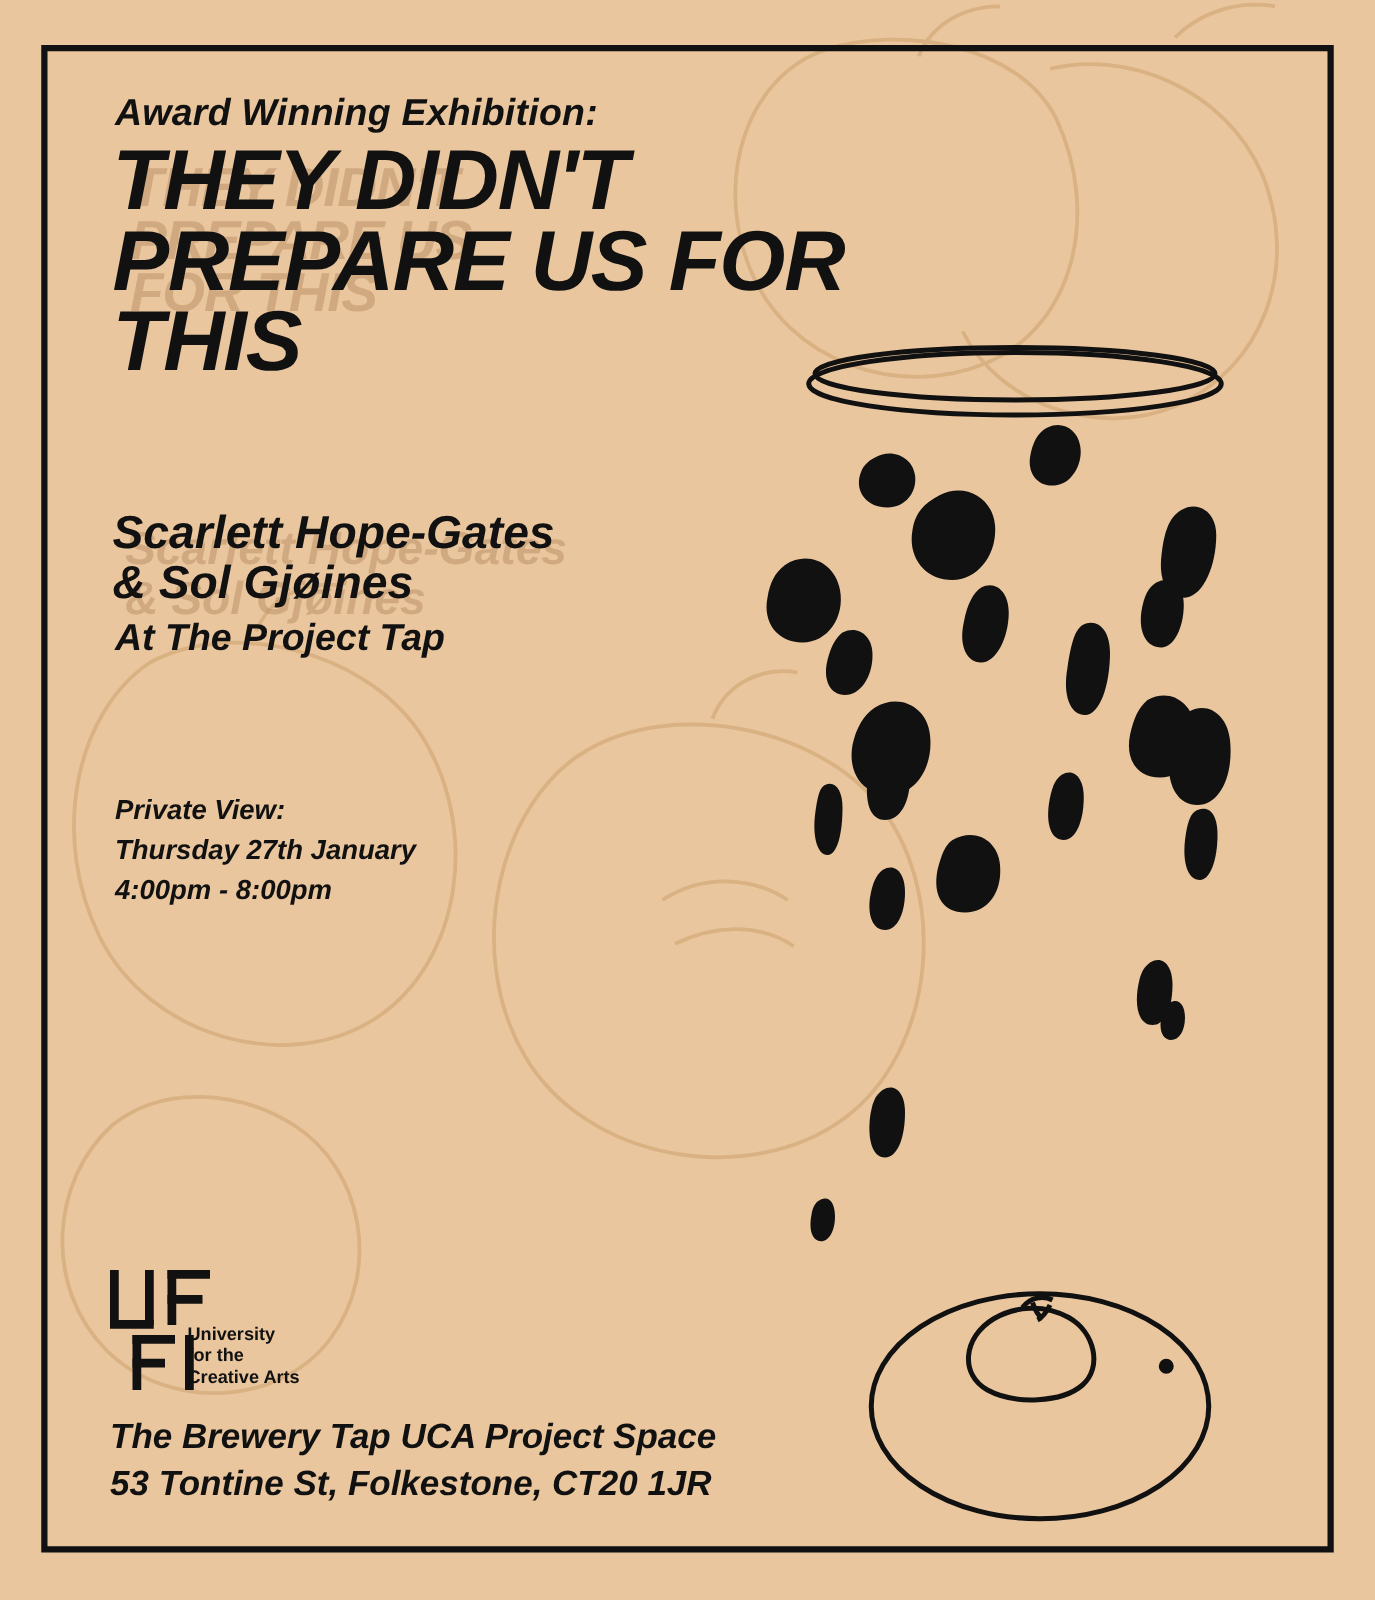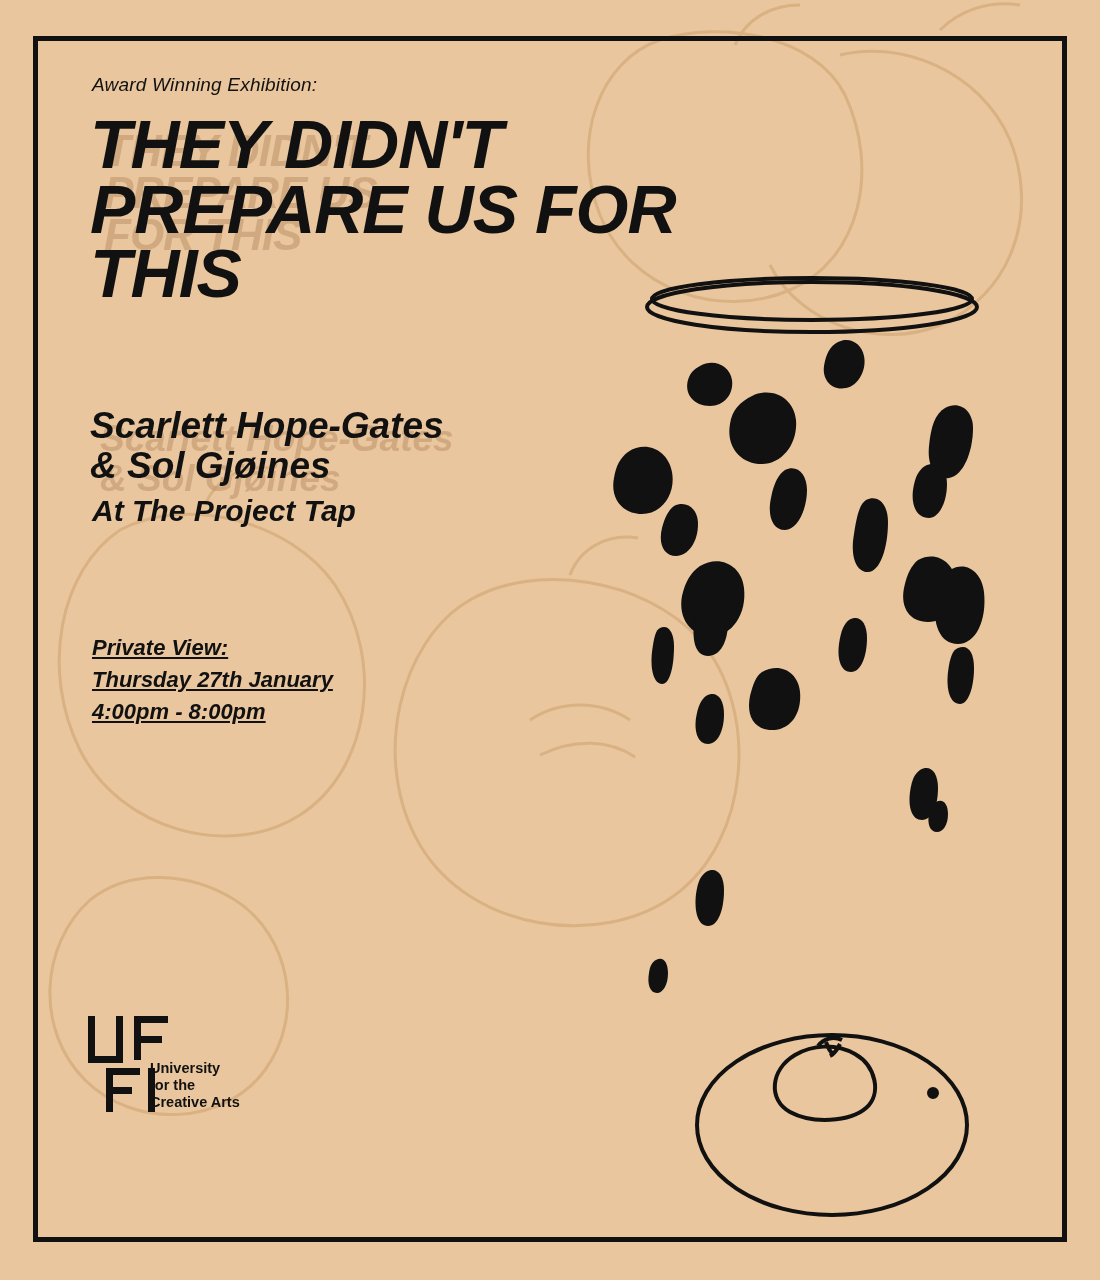--- a/index.html
+++ b/index.html
@@ -48,22 +48,22 @@
     left: 0; top: 0;
     width: 1100px;
     height: 1280px;
   }
 
   
   .kicker {
     position: absolute;
     left: 92px;
     top: 74px;
-    font-size: 19px;
-    font-weight: normal;
+    font-size: 30px;
+    font-weight: bold;
     font-style: italic;
     letter-spacing: 0.2px;
     color: #111;
   }
 
   .title-wrap {
     position: absolute;
     left: 90px;
     top: 112px;
     width: 600px;
@@ -150,21 +150,20 @@
   .private-view {
     position: absolute;
     left: 92px;
     top: 632px;
     font-size: 22px;
     font-weight: bold;
     font-style: italic;
     line-height: 1.45;
     color: #111;
     white-space: pre-line;
-    text-decoration: underline;
   }
 
   .address {
     position: absolute;
     left: 88px;
     top: 1130px;
     font-size: 28px;
     font-weight: bold;
     font-style: italic;
     line-height: 1.35;
@@ -294,15 +293,17 @@
         <rect x="20" y="56" width="7" height="44"></rect>
         <rect x="20" y="56" width="34" height="7"></rect>
         <rect x="20" y="75" width="26" height="7"></rect>
         <rect x="62" y="56" width="7" height="44"></rect>
       </g>
     </svg>
     <div class="logo-text">University
 for the
 Creative Arts</div>
 
+    <div class="address">The Brewery Tap UCA Project Space
+53 Tontine St, Folkestone, CT20 1JR</div>
 
   </div>
 </div>
 
 </body></html>

